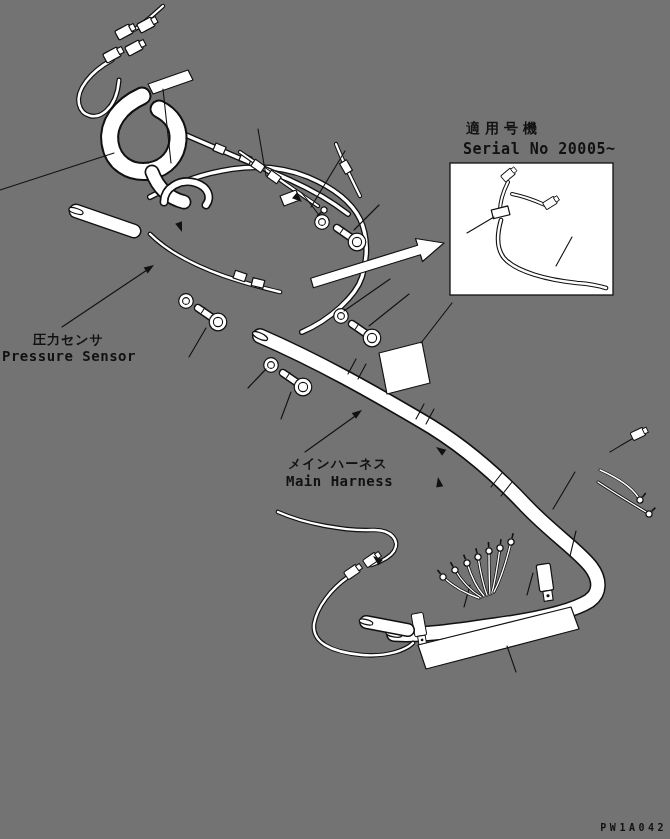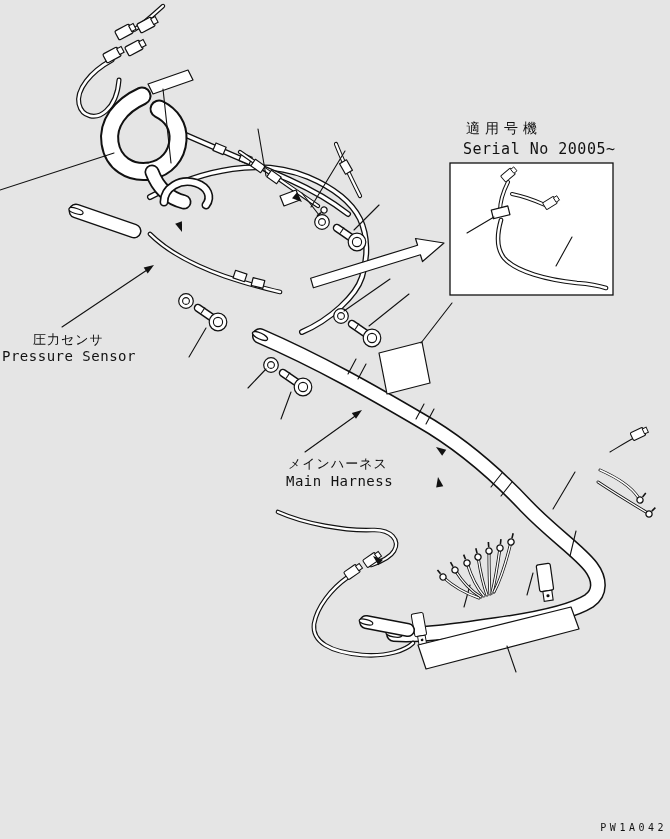--- a/index.html
+++ b/index.html
@@ -1,17 +1,17 @@
 <!DOCTYPE html>
 <html><head>
 <meta charset="utf-8">
 <style>
   html,body{margin:0;padding:0;background:#ffffff;}
-  #stage{position:relative;width:670px;height:839px;background:#e5e5e5;overflow:hidden;
-         font-family:"DejaVu Sans Mono","Liberation Mono",monospace;}
+  #stage{position:relative;width:670px;height:839px;background:#737373;overflow:hidden;
+         font-family:"DejaVu Sans Mono","Liberation Mono",monospace;font-weight:bold;}
   svg{position:absolute;left:0;top:0;}
   .ln{fill:none;stroke:#111;stroke-width:1.1;stroke-linecap:round;}
   .tube-o{fill:none;stroke:#111;stroke-linecap:round;stroke-linejoin:round;}
   .tube-i{fill:none;stroke:#fff;stroke-linecap:round;stroke-linejoin:round;}
   .wht{fill:#fff;stroke:#111;stroke-width:1.2;stroke-linejoin:round;}
   text{fill:#111;}
   .en{font-size:14px;letter-spacing:0.5px;}
   .en-big{font-size:15px;letter-spacing:0.5px;}
   .jp{font-size:13px;letter-spacing:1px;font-family:"DejaVu Sans Mono","Liberation Mono",monospace;}
   .jp-sp{font-size:14px;letter-spacing:5px;}

